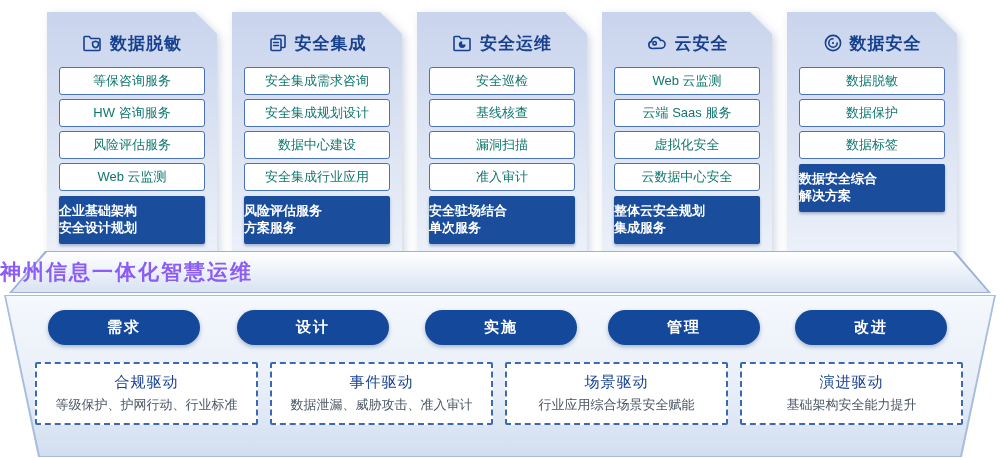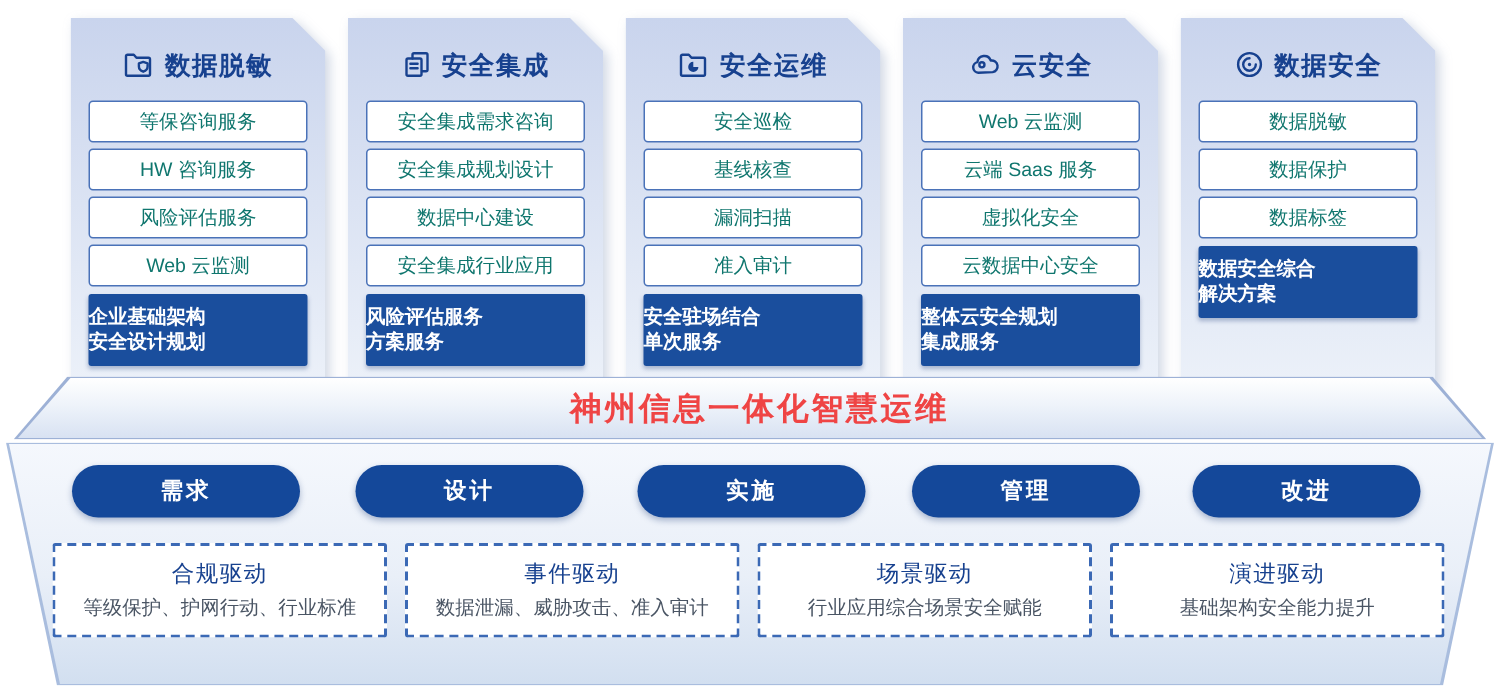--- a/index.html
+++ b/index.html
@@ -35,22 +35,22 @@
   }
   .icon svg { display:block; }
 
   
   .banner-border { position:absolute; left:0; top:251px; width:1000px; height:42px;
     background:#9db1d6;
     clip-path:polygon(45px 0, 955px 0, 991px 42px, 9px 42px); }
   .banner-fill { position:absolute; left:0; top:252px; width:1000px; height:40px;
     background:linear-gradient(180deg,#ffffff 0%, #eef3fa 45%, #d8e2f2 100%);
     clip-path:polygon(47px 0, 953px 0, 988px 40px, 12px 40px); }
-  .banner-title { position:absolute; left:0; top:258px; width:1000px; text-align:center;
-    font-size:21px; font-weight:bold; color:#ef4444; letter-spacing:2px;padding-left:13px; }
+  .banner-title { position:absolute; left:0; top:258px; width:1000px; 
+    font-size:21px; font-weight:bold; color:#8b5cf6; letter-spacing:2px; }
 
   
   .platform-border { position:absolute; left:0; top:295px; width:1000px; height:162px;
     background:#a9bdde;
     clip-path:polygon(4px 0, 996px 0, 962px 162px, 38px 162px); }
   .platform-fill { position:absolute; left:0; top:296px; width:1000px; height:160px;
     background:linear-gradient(180deg,#f5f8fd 0%, #e9eff8 55%, #d2dff0 100%);
     clip-path:polygon(6px 0, 994px 0, 960px 160px, 40px 160px); }
 
   

